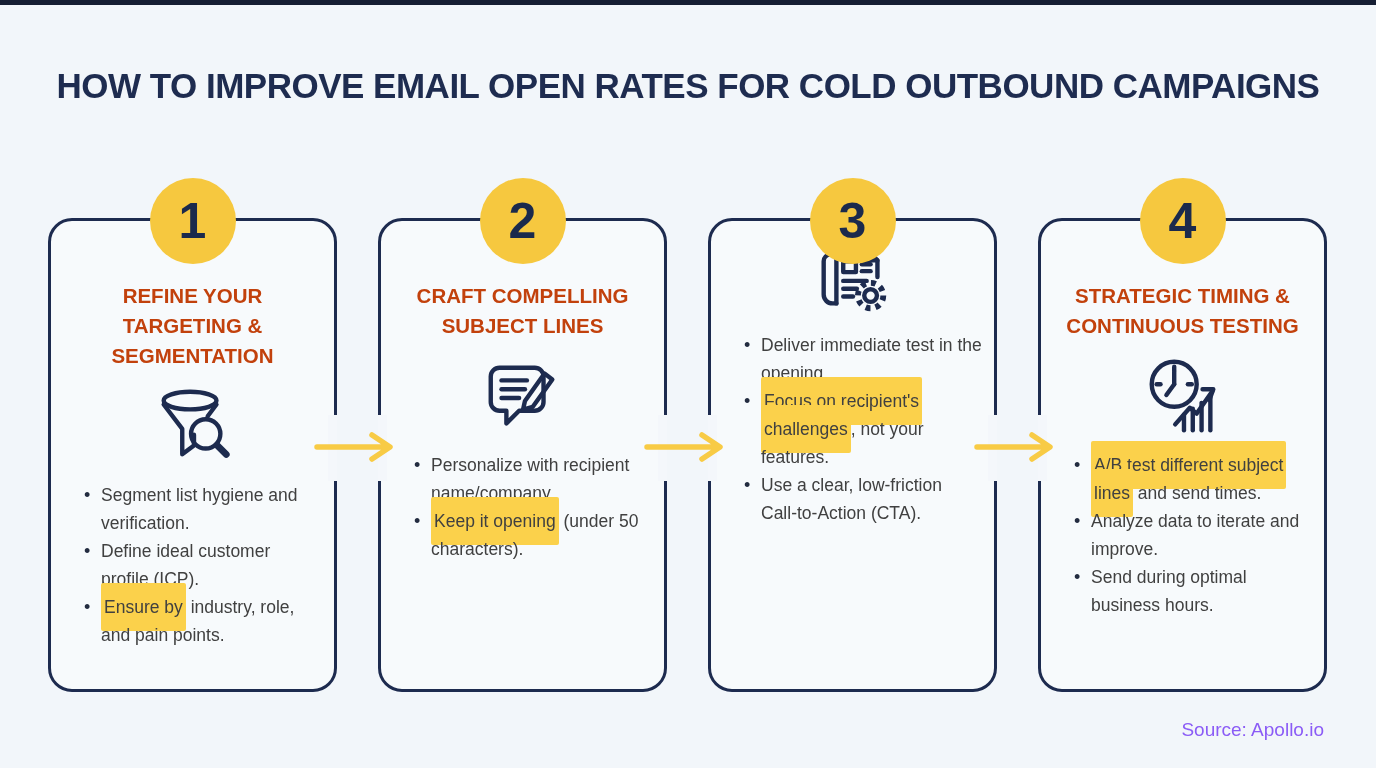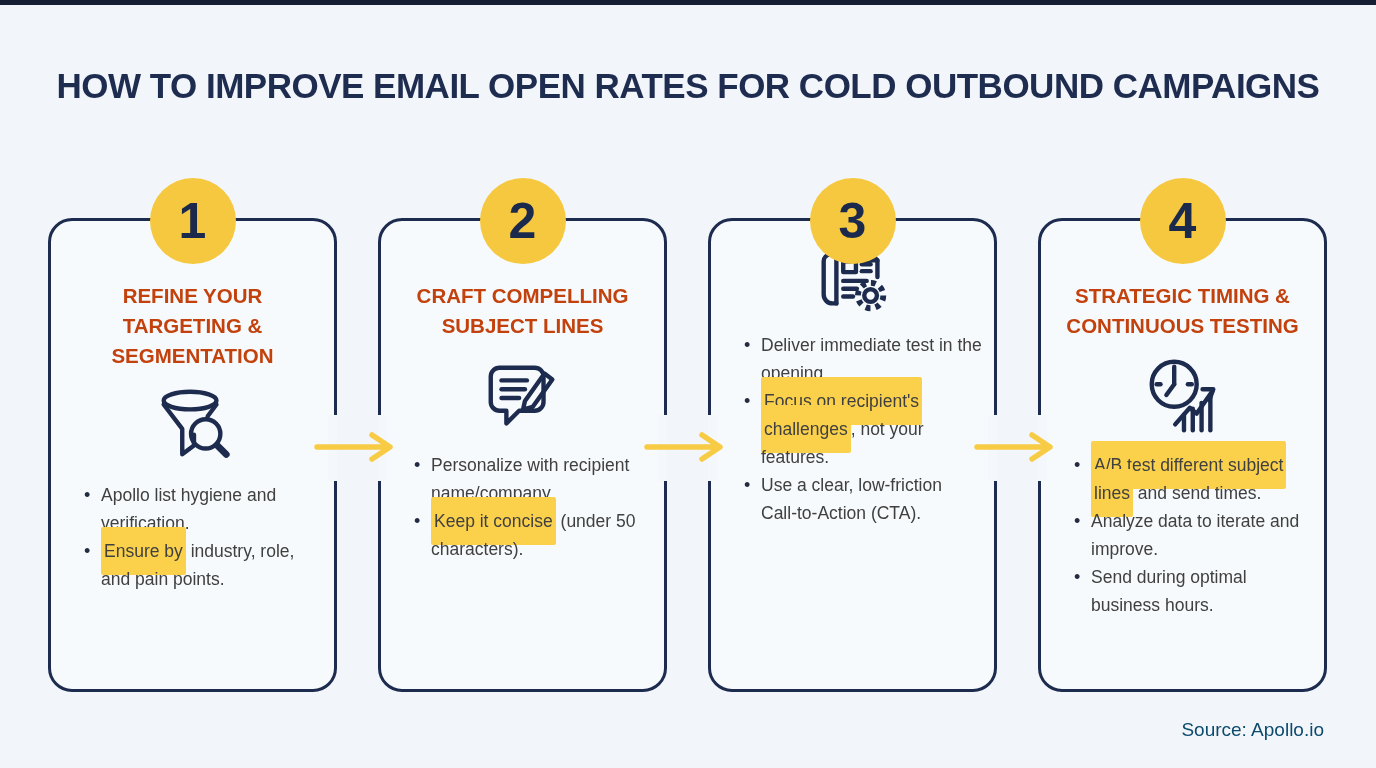--- a/index.html
+++ b/index.html
@@ -78,21 +78,21 @@
   ul.bullets mark{
     background:#fbd14b;color:inherit;
     padding:14px 3px;border-radius:2px;
     -webkit-box-decoration-break:clone;box-decoration-break:clone;
   }
   .flow-arrow{
     position:absolute;top:431px;width:90px;height:32px;
   }
   .source-line{
     position:absolute;top:719px;right:52px;
-    font-size:19px;color:#0c4a6e;
+    font-size:19px;color:#8b5cf6;
   }
 </style>
 </head>
 <body>
 
 <div class="top-edge"></div>
 
 <h1 class="page-title">HOW TO IMPROVE EMAIL OPEN RATES FOR COLD OUTBOUND CAMPAIGNS</h1>
 
 <div class="cards" id="cards">
@@ -108,21 +108,22 @@
           <g fill="none" stroke="#1d2b4f" stroke-width="4.5" stroke-linecap="round" stroke-linejoin="round">
             <ellipse cx="41" cy="17" rx="27" ry="9"></ellipse>
             <path d="M14 21 L33 46 L33 72 L45 63 L45 52"></path>
             <path d="M68 21 L59 33"></path>
             <circle cx="57" cy="51" r="15"></circle>
           </g>
           <path d="M68.5 62.5 L78 72" fill="none" stroke="#1d2b4f" stroke-width="7" stroke-linecap="round"></path>
         </svg>
       </div>
     <ul class="bullets">
-        <li><span>Apollo list hygiene and verification.</span></li>
+        <li><span>Segment list hygiene and verification.</span></li>
+        <li><span>Define ideal customer profile (ICP).</span></li>
         <li><mark>Ensure by</mark><span> industry, role, and pain points.</span></li>
       </ul>
   </section>
 
   <section class="card gap-left-on gap-right-on">
     <div class="border-gap left"></div>
     <div class="border-gap right"></div>
     <div class="circle">
       <span>2</span>
     </div>
@@ -133,21 +134,21 @@
             <path d="M20 14 h36 a9 9 0 0 1 9 9 v26 a9 9 0 0 1 -9 9 H40 l-13 13 v-13 h-7 a9 9 0 0 1 -9 -9 V23 a9 9 0 0 1 9 -9 z"></path>
             <path d="M22 27 H48"></path>
             <path d="M22 36 H46"></path>
             <path d="M22 45 H40"></path>
             <path d="M46 48 L66 20 L74 26 L54 54 L44 57 Z"></path>
           </g>
         </svg>
       </div>
     <ul class="bullets">
         <li><span>Personalize with recipient name/company.</span></li>
-        <li><mark>Keep it concise</mark><span> (under 50 characters).</span></li>
+        <li><mark>Keep it opening</mark><span> (under 50 characters).</span></li>
       </ul>
   </section>
 
   <section class="card gap-left-on gap-right-on">
     <div class="border-gap left"></div>
     <div class="border-gap right"></div>
     <div class="circle">
       <span>3</span>
     </div>
     <div class="icon-box">

